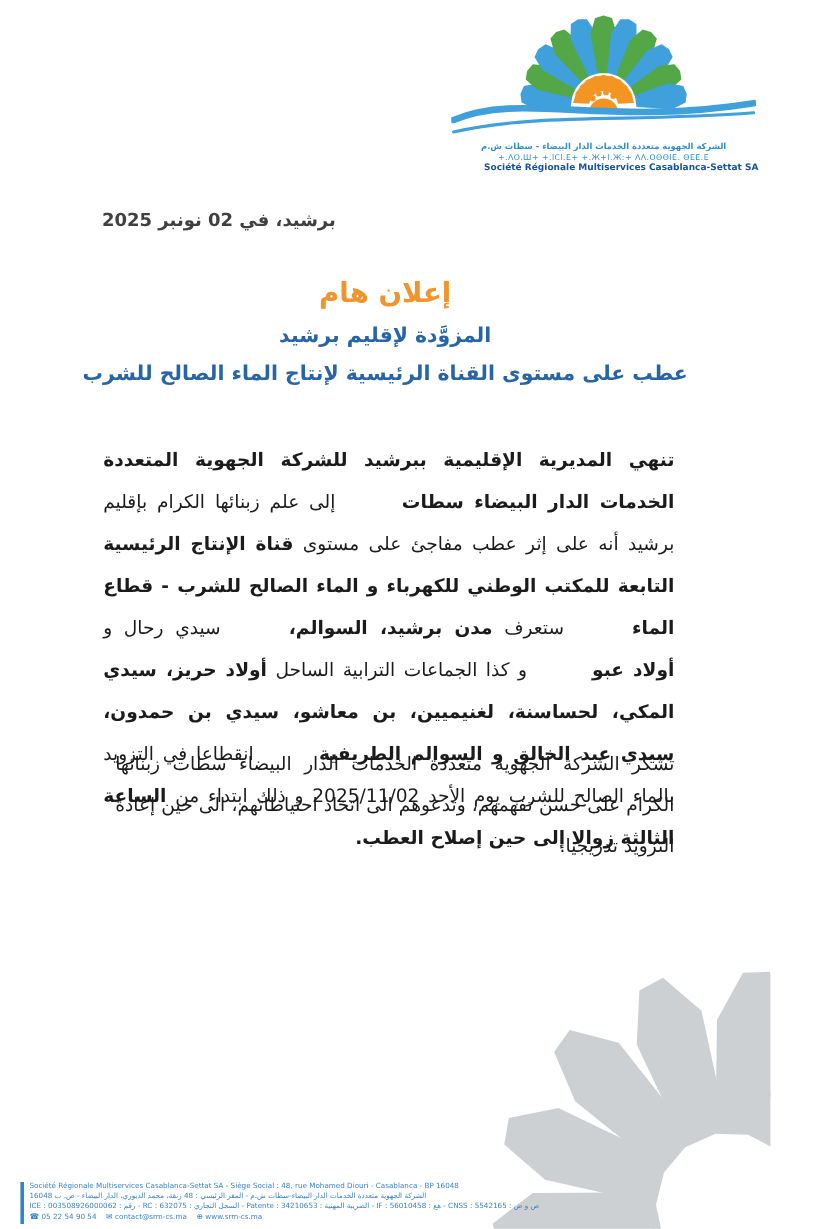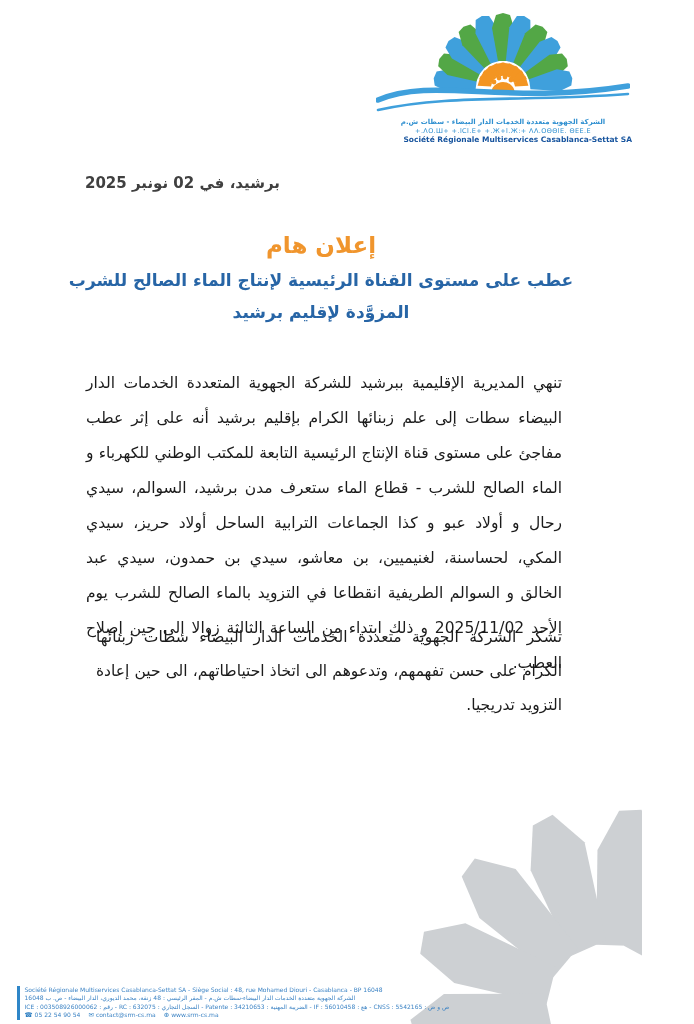--- a/index.html
+++ b/index.html
@@ -22,21 +22,21 @@
   .date-line{position:absolute;top:174px;left:85px;direction:rtl;
     font-size:15px;font-weight:600;color:#404040;}
   .title{position:absolute;top:232px;left:0;width:100%;text-align:center;
     font-size:23px;font-weight:700;color:#f0952d;direction:rtl;}
   .subtitle{position:absolute;top:264px;left:0;width:100%;text-align:center;
     font-size:17px;font-weight:700;color:#2765a6;line-height:32px;direction:rtl;}
   .para{position:absolute;left:86px;right:80px;direction:rtl;
     text-align:justify;color:#1b1b1b;font-size:15.5px;line-height:35px;}
   .para-1{top:350px;}
   .para-2{top:604px;line-height:34px;margin-left:10px;}
-  .para .seg-b{font-weight:400;}
+  .para .seg-b{font-weight:700;margin-left:47px;}
 
   
   .watermark{position:absolute;right:0;bottom:0;pointer-events:none;}
 
   
   .footer{position:absolute;left:17px;bottom:4px;display:flex;align-items:stretch;}
   .footer-bar{width:2.5px;background:#2e86c8;margin-right:5px;}
   .footer-lines{display:flex;flex-direction:column;justify-content:space-between;}
   .f-line{font-size:6px;line-height:8.6px;color:#3c83c4;white-space:nowrap;}
   .f-line.ar{direction:rtl;text-align:left;}
@@ -134,22 +134,22 @@
     <div class="logo-ar">الشركة الجهوية متعددة الخدمات الدار البيضاء - سطات ش.م</div>
     <div class="logo-tif">+.ΛO.Ш+ +.lCl.E+ +.Ж+l.Ж:+ ΛΛ.OΘΘlE. ΘΕΕ.Ε</div>
     <div class="logo-fr">Société Régionale Multiservices Casablanca-Settat SA</div>
   </div>
 
   <div class="date-line">برشيد، في 02 نونبر 2025</div>
 
   <div class="title">إعلان هام</div>
 
   <div class="subtitle">
+    <div>المزوَّدة لإقليم برشيد</div>
     <div>عطب على مستوى القناة الرئيسية لإنتاج الماء الصالح للشرب</div>
-    <div>المزوَّدة لإقليم برشيد</div>
   </div>
 
   <p class="para para-1"><span class="seg-b">تنهي المديرية الإقليمية ببرشيد للشركة الجهوية المتعددة الخدمات الدار البيضاء سطات</span><span> إلى علم زبنائها الكرام بإقليم برشيد أنه على إثر عطب مفاجئ على مستوى </span><span class="seg-b">قناة الإنتاج الرئيسية التابعة للمكتب الوطني للكهرباء و الماء الصالح للشرب - قطاع الماء</span><span> ستعرف </span><span class="seg-b">مدن برشيد، السوالم،</span><span> سيدي رحال و </span><span class="seg-b">أولاد عبو</span><span> و كذا الجماعات الترابية الساحل </span><span class="seg-b">أولاد حريز، سيدي المكي، لحساسنة، لغنيميين، بن معاشو، سيدي بن حمدون، سيدي عبد الخالق و السوالم الطريفية</span><span> انقطاعا في التزويد بالماء الصالح للشرب يوم الأحد 2025/11/02 و ذلك ابتداء من </span><span class="seg-b">الساعة الثالثة زوالا إلى حين إصلاح العطب.</span></p>
 
   <p class="para para-2">تشكر الشركة الجهوية متعددة الخدمات الدار البيضاء سطات زبنائها الكرام على حسن تفهمهم، وتدعوهم الى اتخاذ احتياطاتهم، الى حين إعادة التزويد تدريجيا.</p>
 
   <svg class="watermark" width="300" height="235" viewBox="0 0 300 235">
     <g transform="translate(266,216)" fill="#CDD0D3">
       <g transform="rotate(-56)">
           <polygon points="58,-20 152,-32 194,-16 198,6 162,28 62,18"></polygon>

